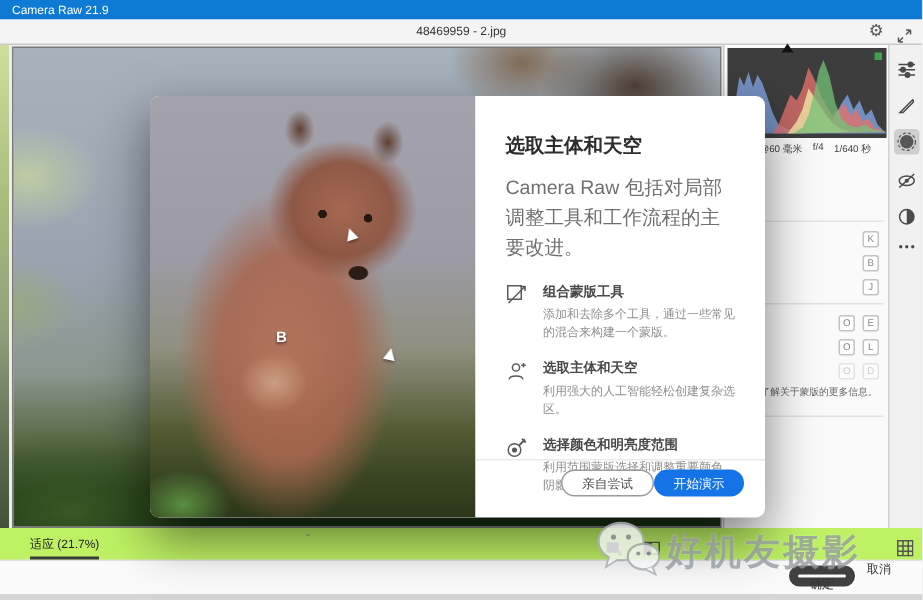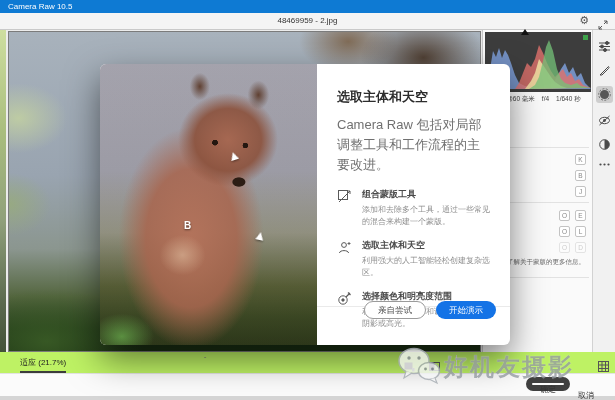--- a/index.html
+++ b/index.html
@@ -73,50 +73,50 @@
   .marker-b { position:absolute; color:#fff; font-size:10px; font-weight:bold; text-shadow:0 1px 2px rgba(0,0,0,.55); }
 
   .dialog-body { position:relative; flex:1; padding:24px 18px 12px 20px; }
   .dlg-title { font-size:13px; font-weight:bold; color:#2d2d2d; margin:0 0 9px 0; }
   .dlg-intro { font-size:13px; color:#707070; line-height:1.55; width:152px; margin:0 0 13px 0; }
   .feature { display:flex; gap:9px; margin-bottom:11px; }
   .f-icon { flex:0 0 16px; padding-top:1px; }
   .f-title { font-size:9px; font-weight:bold; color:#4a4a4a; margin:0 0 3px 0; }
   .f-desc { font-size:8px; color:#8f8f8f; line-height:1.5; margin:0; width:130px; }
   .dlg-divider { position:absolute; left:0; right:0; bottom:38px; height:1px; background:#eaeaea; }
-  .dlg-buttons { position:absolute; right:14px; bottom:26px; display:flex; gap:10px; }
+  .dlg-buttons { position:absolute; right:14px; bottom:14px; display:flex; gap:0; }
   .btn { border-radius:10px; padding:4px 13px; font-size:8.5px; line-height:1; cursor:default; white-space:nowrap; }
   .btn-try { border:1px solid #9b9b9b; color:#4a4a4a; background:#fff; }
   .btn-demo { border:none; color:#fff; background:#1473e6; }
 
   
   .bottombar1 { position:absolute; left:0; top:352px; width:615px; height:22px; background:#bef264; border-bottom:1px solid #e3e3e3; z-index:5; }
   .fit-tab { position:absolute; left:20px; top:5px; font-size:8px; color:#222; padding-bottom:3px; border-bottom:2px solid #3c3c3c; }
   .zoom-val { position:absolute; left:148px; top:23px; font-size:8px; color:#333; }
   .zoom-chev { position:absolute; left:204px; top:4px; font-size:7px; color:#777; }
   .view-icon { position:absolute; top:6px; }
   .vdiv { position:absolute; left:456px; top:3px; width:1px; height:15px; background:#dcdcdc; }
   .bottombar2 { position:absolute; left:0; top:374px; width:615px; height:22px; background:#fbfbfb; z-index:5; }
   .btn-ok { position:absolute; left:526px; top:3px; width:44px; height:14px; border:6px solid #404040; border-radius:8px;
     font-size:8px; line-height:12px; text-align:center; color:#333; background:transparent; }
-  .btn-cancel { position:absolute; left:578px; top:16px; font-size:8px; color:#333; }
+  .btn-cancel { position:absolute; left:578px; top:0; font-size:8px; color:#333; }
   .bottomedge { position:absolute; left:0; top:396px; width:615px; height:4px; background:#d5d5d5; }
 
   
   .watermark { position:absolute; left:396px; top:344px; z-index:60; display:flex; align-items:center; opacity:.85; pointer-events:none; }
   .wm-text { font-size:24px; font-weight:bold; color:rgba(139,146,153,.85); letter-spacing:2px; margin-left:2px;
     text-shadow:0 0 1px rgba(255,255,255,.6); }
 </style>
 </head>
 <body>
 
 <div id="app">
 
   <div class="titlebar">
-    <span class="title">Camera Raw 10.5</span>
+    <span class="title">Camera Raw 21.9</span>
   </div>
 
   <div class="filebar">
     <div class="filename">48469959 - 2.jpg</div>
     <span class="gear">⚙</span>
     <span class="expand">
       <svg width="10" height="10" viewBox="0 0 10 10">
           <path d="M1 9 L4 6 M1 9 L1 6 M1 9 L4 9 M9 1 L6 4 M9 1 L6 1 M9 1 L9 4" stroke="#555" stroke-width="1" fill="none"></path>
         </svg>
     </span>

